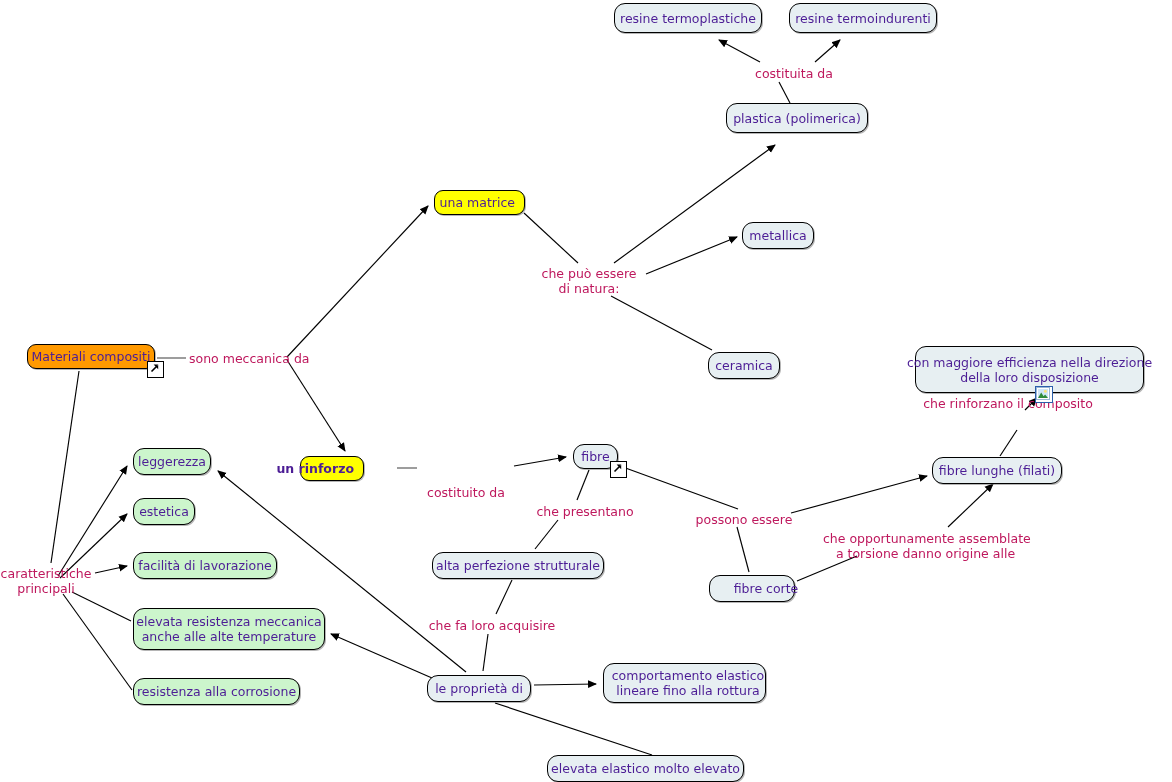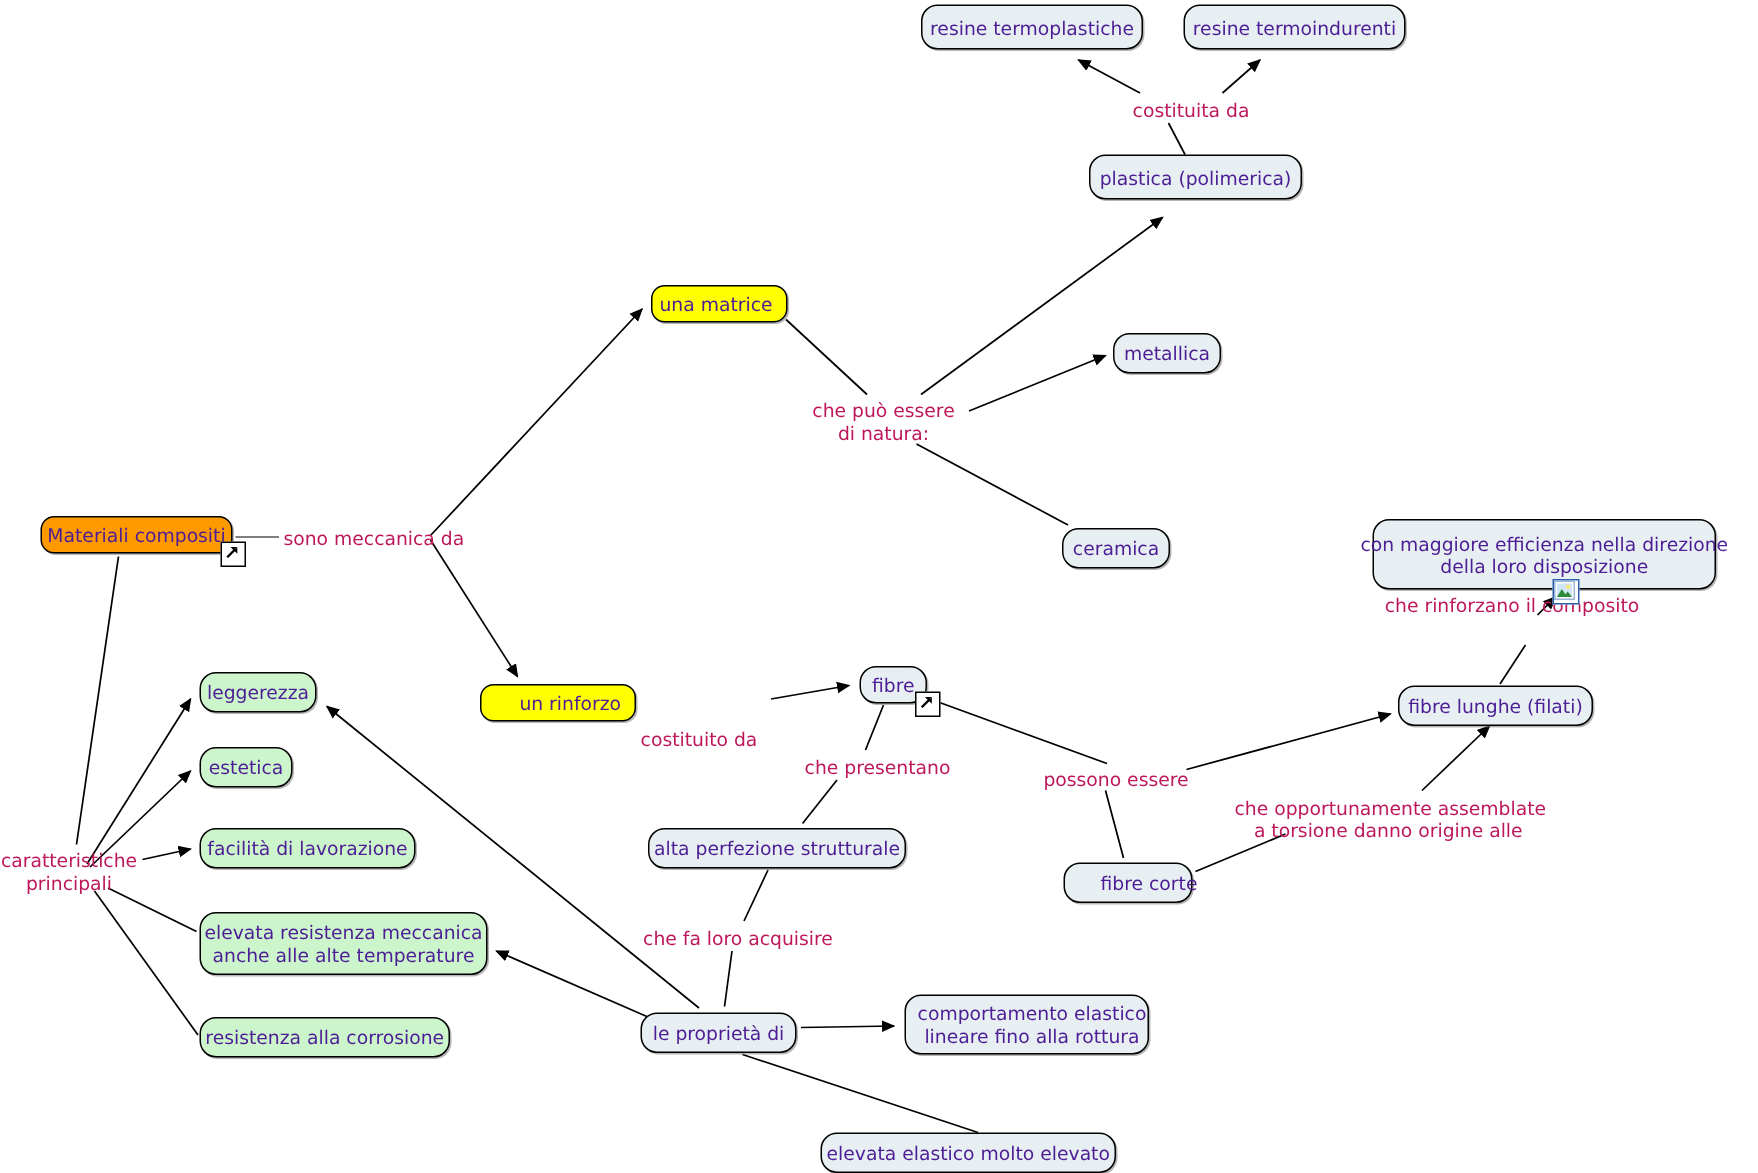--- a/index.html
+++ b/index.html
@@ -154,21 +154,21 @@
       <div class="node blue" style="left: 614px; top: 3px; width: 148px; height: 30px;"><span>resine termoplastiche</span></div>
       <div class="node blue" style="left: 789px; top: 3px; width: 148px; height: 30px;"><span>resine termoindurenti</span></div>
       <div class="node blue" style="left: 726px; top: 103px; width: 142px; height: 30px;"><span>plastica (polimerica)</span></div>
       <div class="node yellow" style="left: 434px; top: 190px; width: 91px; height: 25px;"><span>una matrice</span></div>
       <div class="node blue" style="left: 742px; top: 222px; width: 72px; height: 27px;"><span>metallica</span></div>
       <div class="node blue" style="left: 708px; top: 352px; width: 72px; height: 27px;"><span>ceramica</span></div>
       <div class="node orange" style="left: 27px; top: 344px; width: 128px; height: 25px;"><span>Materiali compositi</span></div>
       <div class="node blue" style="left: 915px; top: 346px; width: 229px; height: 47px;"><span>con maggiore efficienza nella direzione
 della loro disposizione</span></div>
       <div class="node green" style="left: 133px; top: 448px; width: 78px; height: 27px;"><span>leggerezza</span></div>
-      <div class="node yellow" style="left: 320px; top: 456px; width: 104px; height: 25px;"><span>un rinforzo</span></div>
+      <div class="node yellow" style="left: 300px; top: 456px; width: 64px; height: 25px; font-weight: bold;"><span>un rinforzo</span></div>
       <div class="node blue" style="left: 573px; top: 444px; width: 45px; height: 25px;"><span>fibre</span></div>
       <div class="node blue" style="left: 932px; top: 457px; width: 130px; height: 27px;"><span>fibre lunghe (filati)</span></div>
       <div class="node green" style="left: 133px; top: 498px; width: 62px; height: 27px;"><span>estetica</span></div>
       <div class="node green" style="left: 133px; top: 552px; width: 144px; height: 27px;"><span>facilità di lavorazione</span></div>
       <div class="node blue" style="left: 432px; top: 552px; width: 172px; height: 27px; align-items: center;"><span>alta perfezione strutturale</span></div>
       <div class="node blue" style="left: 709px; top: 575px; width: 86px; height: 27px; padding-left: 37px;"><span>fibre corte</span></div>
       <div class="node green" style="left: 133px; top: 608px; width: 192px; height: 42px;"><span>elevata resistenza meccanica
 anche alle alte temperature</span></div>
       <div class="node blue" style="left: 603px; top: 663px; width: 163px; height: 40px; padding-left: 16px;"><span>comportamento elastico
 lineare fino alla rottura</span></div>

